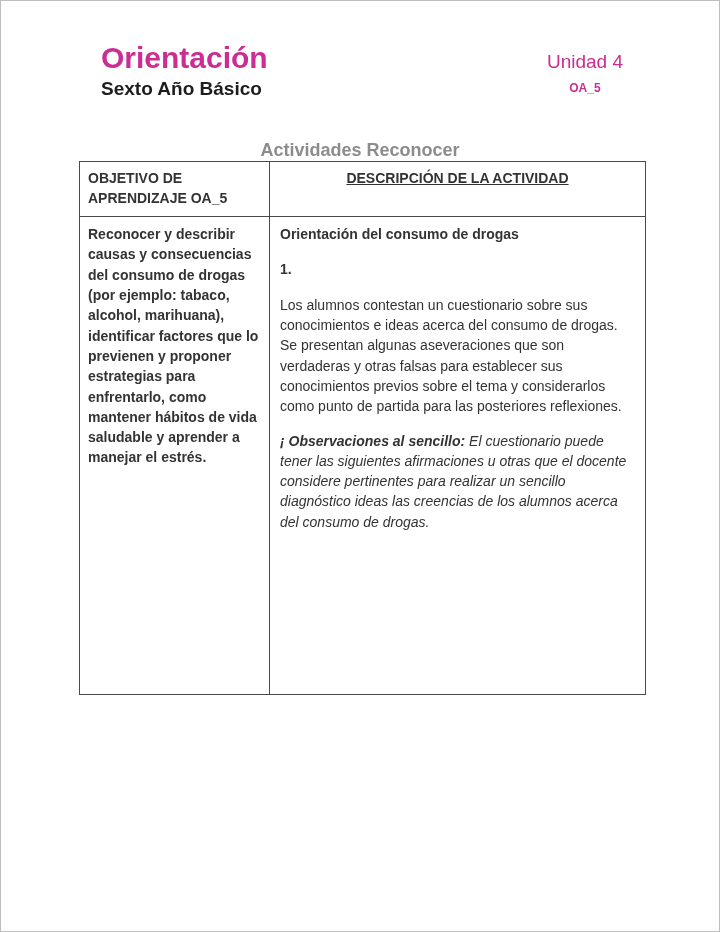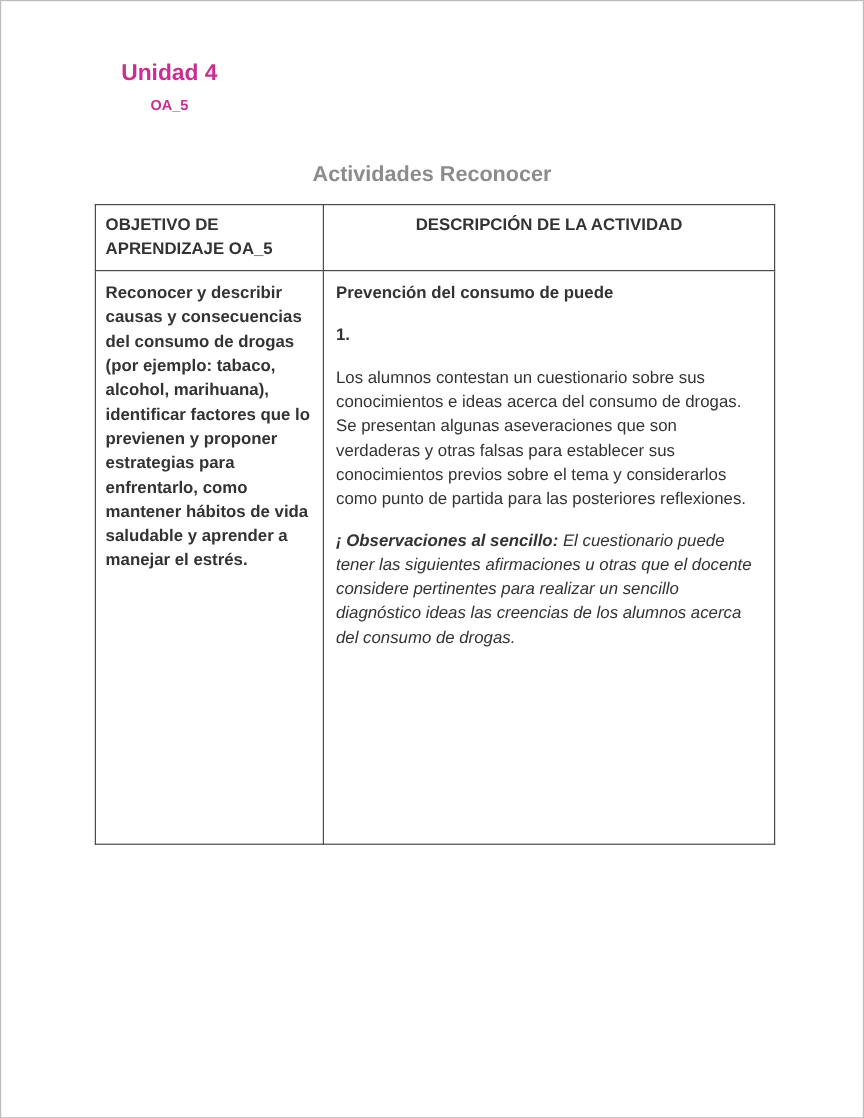--- a/index.html
+++ b/index.html
@@ -36,39 +36,39 @@
     font-weight: bold;
     margin-top: 4px;
   }
   .header-right {
     text-align: center;
     padding-top: 10px;
   }
   .unit-label {
     color: var(--accent, #cb2d92);
     font-size: 19px;
-    font-weight: bold;
+    font-weight: normal;
     text-align: center;
   }
   .oa-label {
     color: var(--accent, #cb2d92);
     font-size: 12px;
     font-weight: bold;
     margin-top: 8px;
   }
   .section-title {
     text-align: center;
     color: var(--title-gray, #8c8c8c);
     font-size: 18px;
     font-weight: bold;
     margin-top: 40px;
   }
   table.activities-table {
     border-collapse: collapse;
-    margin: 14px 0 0 78px;
+    margin: 0 0 0 78px;
     width: 567px;
     table-layout: fixed;
     color: #333333;
   }
   .activities-table th,
   .activities-table td {
     border: 1px solid #4a4a4a;
     vertical-align: top;
   }
   th.col-objective {
@@ -78,20 +78,21 @@
     font-weight: bold;
     padding: 7px 10px 8px 8px;
     line-height: 1.4;
   }
   th.col-description {
     text-align: center;
     font-size: 14px;
     font-weight: bold;
     padding: 7px 10px 8px 10px;
     line-height: 1.4;
+    text-decoration: underline;
   }
   td.objective-cell {
     font-size: 14px;
     font-weight: bold;
     line-height: 1.45;
     padding: 7px 10px 8px 8px;
     height: 478px;
   }
   td.activity-cell {
     font-size: 14px;
@@ -106,40 +107,44 @@
     font-style: italic;
   }
   .note-label { font-weight: bold; font-style: italic; }
 </style>
 </head>
 <body>
 
 <div class="page">
 
   <div class="header">
+    <div class="header-left">
+      <div class="doc-title">Orientación</div>
+      <div class="doc-subtitle">Sexto Año Básico</div>
+    </div>
     <div class="header-right">
       <div class="unit-label">Unidad 4</div>
       <div class="oa-label">OA_5</div>
     </div>
   </div>
 
   <div class="section-title">Actividades Reconocer</div>
 
   <table class="activities-table">
     <thead>
       <tr>
         <th class="col-objective">OBJETIVO DE APRENDIZAJE OA_5</th>
         <th class="col-description">DESCRIPCIÓN DE LA ACTIVIDAD</th>
       </tr>
     </thead>
     <tbody>
       <tr>
         <td class="objective-cell">Reconocer y describir causas y consecuencias del consumo de drogas (por ejemplo: tabaco, alcohol, marihuana), identificar factores que lo previenen y proponer estrategias para enfrentarlo, como mantener hábitos de vida saludable y aprender a manejar el estrés.</td>
         <td class="activity-cell">
-          <p class="activity-heading">Prevención del consumo de puede</p>
+          <p class="activity-heading">Orientación del consumo de drogas</p>
           <p class="activity-number">1.</p>
           <p class="activity-paragraph">Los alumnos contestan un cuestionario sobre sus conocimientos e ideas acerca del consumo de drogas. Se presentan algunas aseveraciones que son verdaderas y otras falsas para establecer sus conocimientos previos sobre el tema y considerarlos como punto de partida para las posteriores reflexiones.</p>
           <p class="activity-note"><span class="note-label">¡ Observaciones al sencillo: </span><span>El cuestionario puede tener las siguientes afirmaciones u otras que el docente considere pertinentes para realizar un sencillo diagnóstico ideas las creencias de los alumnos acerca del consumo de drogas.</span></p>
         </td>
       </tr>
     </tbody>
   </table>
 
 </div>
 

